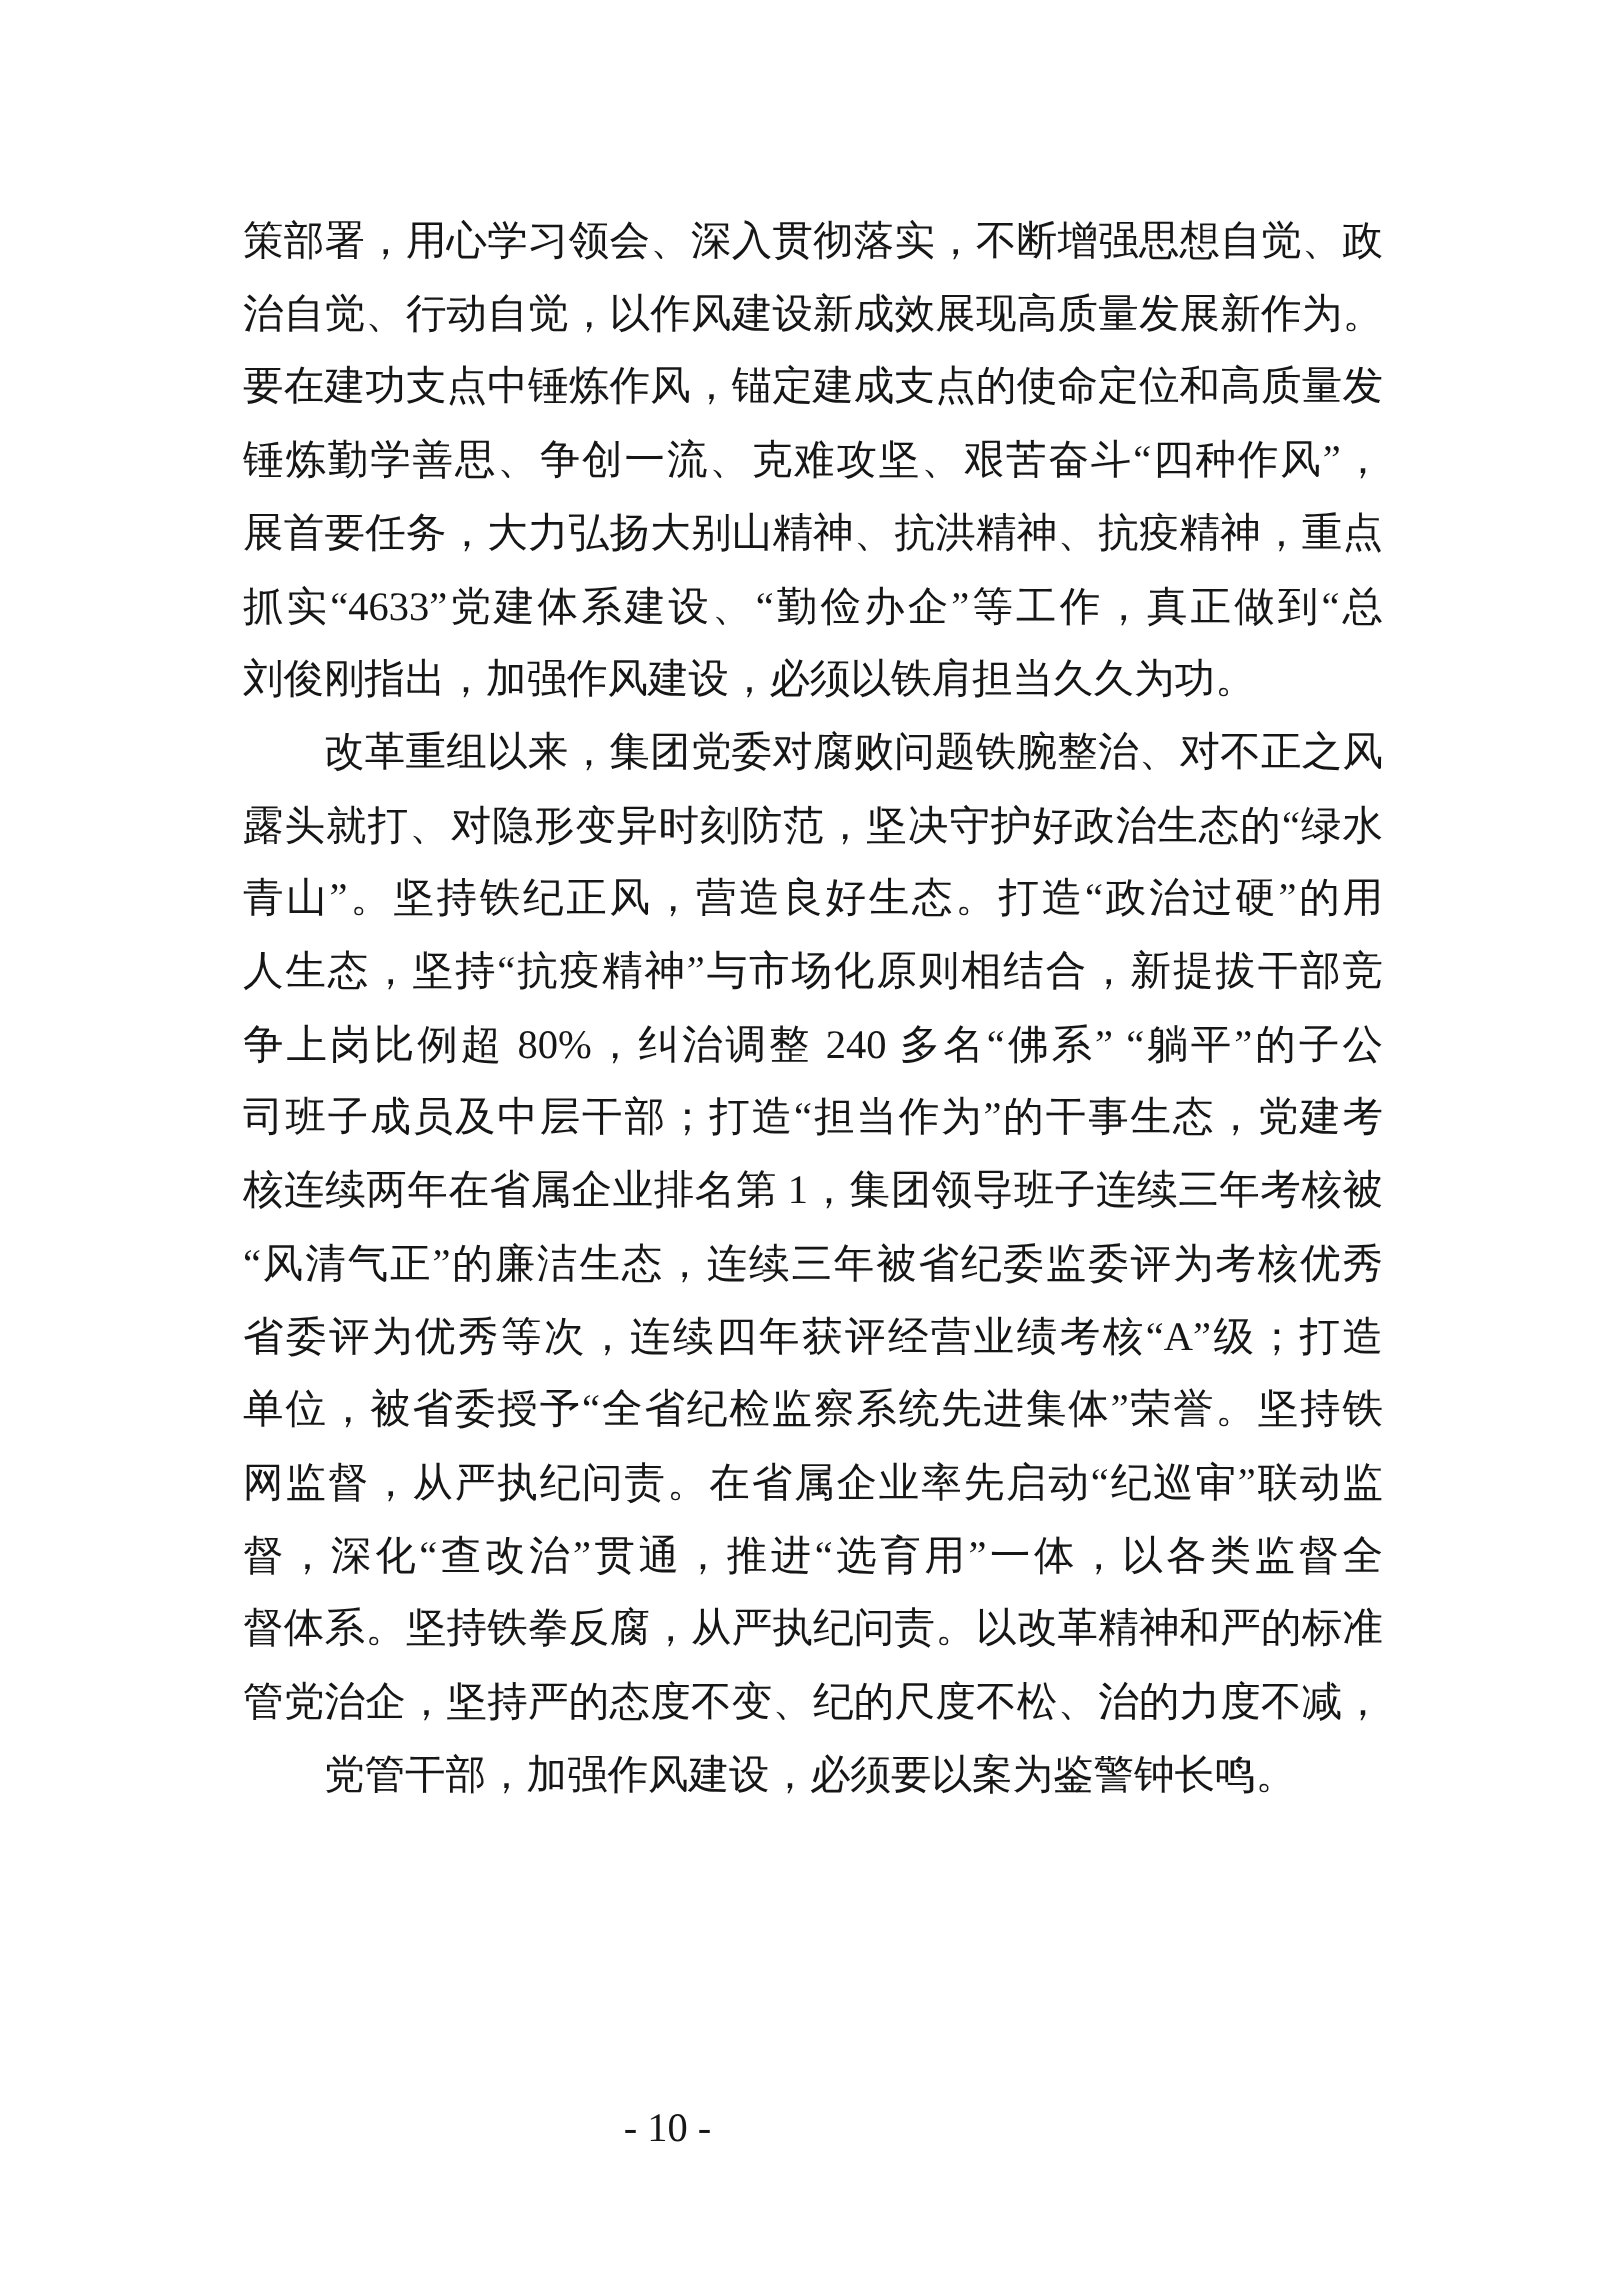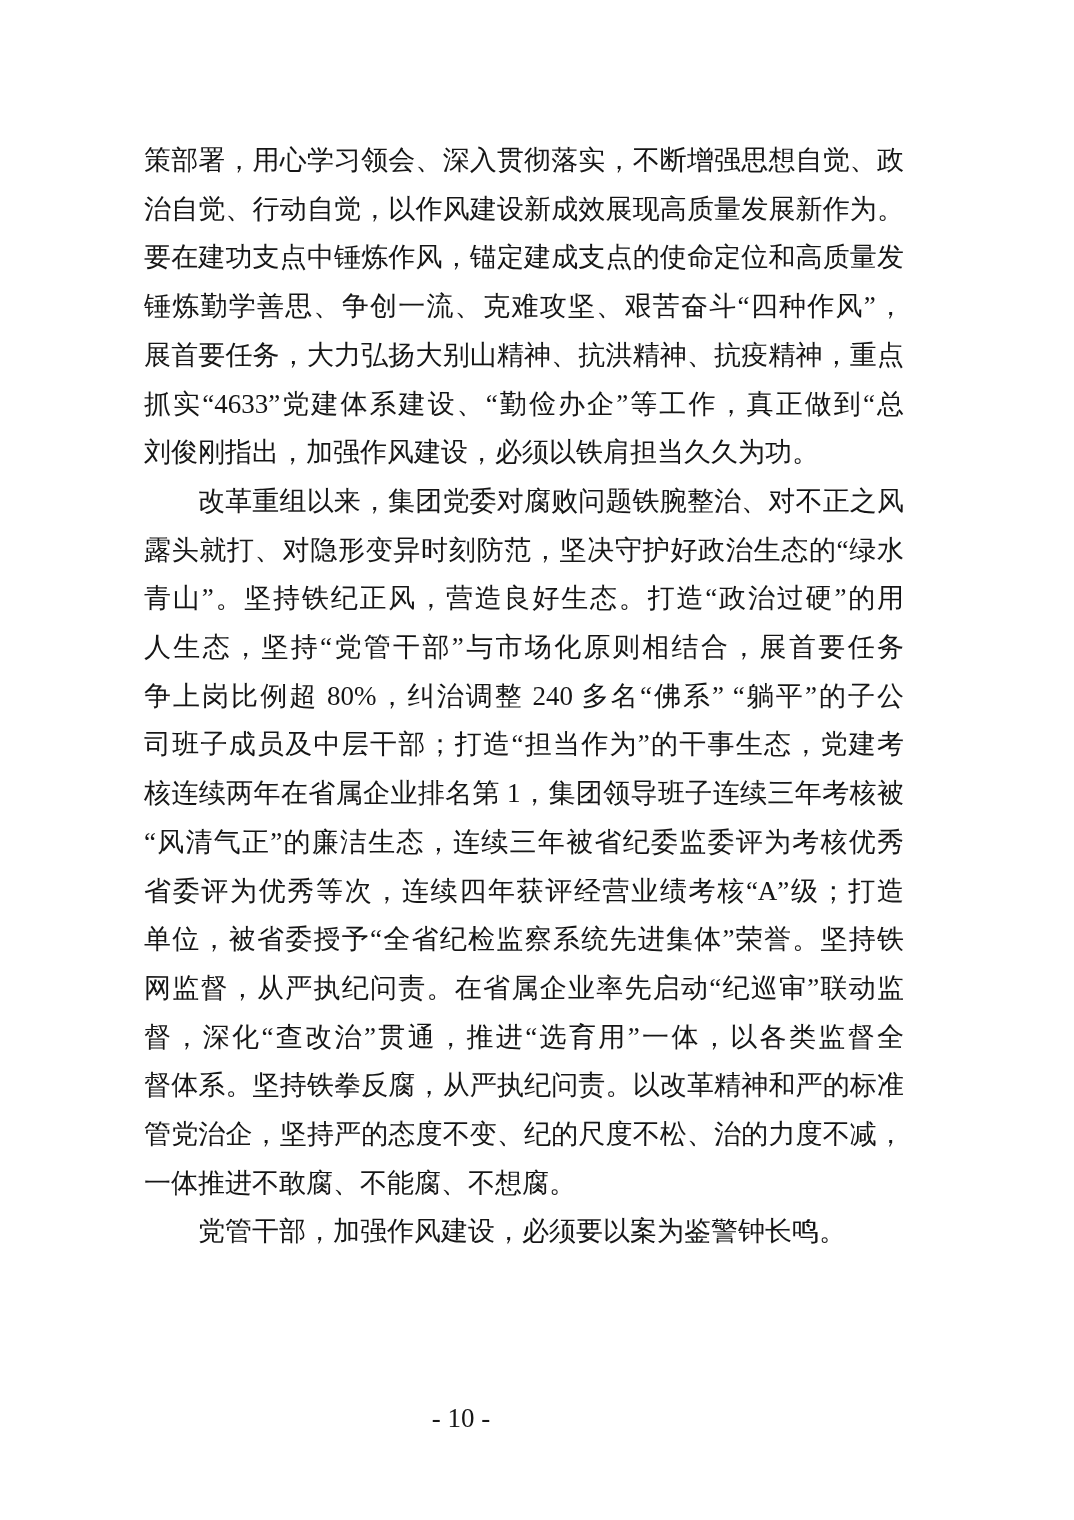--- a/index.html
+++ b/index.html
@@ -11,21 +11,21 @@
     position: relative;
     width: 1074px;
     height: 1520px;
     background: #ffffff;
     overflow: hidden;
     font-family: "Liberation Serif", "DejaVu Serif", serif;
     color: #161616;
   }
   .textblock {
     position: absolute;
-    left: 144px;
+    left: 162px;
     top: 136px;
     width: 760px;
   }
   .paragraph {
     margin: 0;
     padding: 0;
   }
   .line {
     font-size: 27px;
     line-height: 48.7px;
@@ -43,52 +43,50 @@
   }
   .footer {
     position: absolute;
     left: 0;
     top: 1398px;
     width: 890px;
     text-align: center;
     font-size: 27px;
     line-height: 40px;
     color: #161616;
-    padding-left: 16px;
   }
 </style>
 </head>
 <body>
 
 <div class="page">
   <div class="textblock">
       <div class="paragraph">
         <div class="line">策部署，用心学习领会、深入贯彻落实，不断增强思想自觉、政</div>
         <div class="line">治自觉、行动自觉，以作风建设新成效展现高质量发展新作为。</div>
         <div class="line">要在建功支点中锤炼作风，锚定建成支点的使命定位和高质量发</div>
         <div class="line">锤炼勤学善思、争创一流、克难攻坚、艰苦奋斗“四种作风”，</div>
         <div class="line">展首要任务，大力弘扬大别山精神、抗洪精神、抗疫精神，重点</div>
         <div class="line">抓实“4633”党建体系建设、“勤俭办企”等工作，真正做到“总</div>
         <div class="line para-end">刘俊刚指出，加强作风建设，必须以铁肩担当久久为功。</div>
       </div>
       <div class="paragraph">
         <div class="line indent">改革重组以来，集团党委对腐败问题铁腕整治、对不正之风</div>
         <div class="line">露头就打、对隐形变异时刻防范，坚决守护好政治生态的“绿水</div>
         <div class="line">青山”。坚持铁纪正风，营造良好生态。打造“政治过硬”的用</div>
-        <div class="line">人生态，坚持“党管干部”与市场化原则相结合，展首要任务</div>
+        <div class="line">人生态，坚持“抗疫精神”与市场化原则相结合，新提拔干部竞</div>
         <div class="line">争上岗比例超 80%，纠治调整 240 多名“佛系” “躺平”的子公</div>
         <div class="line">司班子成员及中层干部；打造“担当作为”的干事生态，党建考</div>
         <div class="line">核连续两年在省属企业排名第 1，集团领导班子连续三年考核被</div>
         <div class="line">“风清气正”的廉洁生态，连续三年被省纪委监委评为考核优秀</div>
         <div class="line">省委评为优秀等次，连续四年获评经营业绩考核“A”级；打造</div>
         <div class="line">单位，被省委授予“全省纪检监察系统先进集体”荣誉。坚持铁</div>
         <div class="line">网监督，从严执纪问责。在省属企业率先启动“纪巡审”联动监</div>
         <div class="line">督，深化“查改治”贯通，推进“选育用”一体，以各类监督全</div>
         <div class="line">督体系。坚持铁拳反腐，从严执纪问责。以改革精神和严的标准</div>
         <div class="line">管党治企，坚持严的态度不变、纪的尺度不松、治的力度不减，</div>
-        <div class="line para-end">一体推进不敢腐、不能腐、不想腐。</div>
       </div>
       <div class="paragraph">
         <div class="line indent para-end">党管干部，加强作风建设，必须要以案为鉴警钟长鸣。</div>
       </div>
     </div>
   <div class="footer">- 10 -</div>
 </div>
 
 </body></html>

